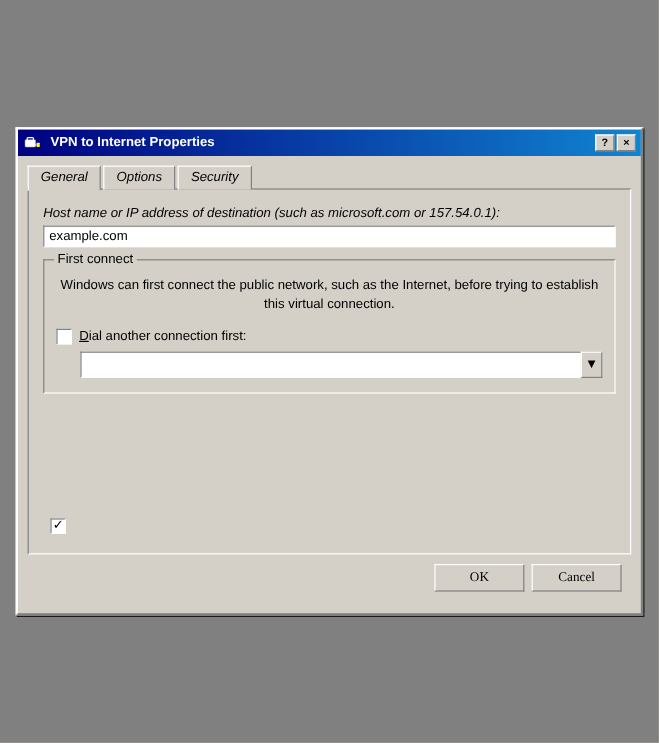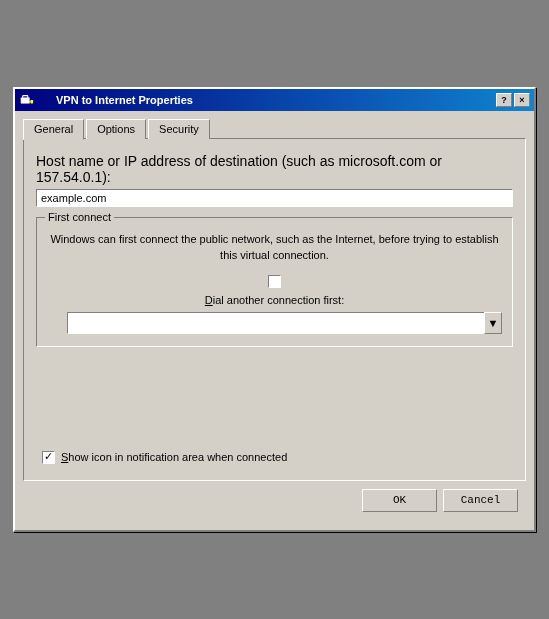--- a/index.html
+++ b/index.html
@@ -33,21 +33,21 @@
       display: flex;
       align-items: center;
       justify-content: space-between;
       padding: 3px 4px;
       height: 22px;
     }
 
     .title-bar-left {
       display: flex;
       align-items: center;
-      gap: 21px;
+      gap: 7px;
     }
 
     .title-icon {
       width: 16px;
       height: 16px;
       display: flex;
       align-items: center;
       justify-content: center;
     }
 
@@ -91,43 +91,45 @@
     .tab {
       padding: 3px 10px;
       background: #d4d0c8;
       border: 1px solid;
       border-color: #ffffff #808080 #808080 #ffffff;
       border-bottom: none;
       cursor: pointer;
       font-size: 11px;
       margin-right: 2px;
       position: relative;
+      font-style: italic;
     }
 
     .tab.active {
       background: #d4d0c8;
       z-index: 2;
       padding-bottom: 4px;
       margin-bottom: -1px;
       border-bottom: 1px solid #d4d0c8;
     }
 
     .tab-panel {
       background: #d4d0c8;
       border: 1px solid;
       border-color: #808080 #ffffff #ffffff #808080;
       border-top: 1px solid #808080;
       padding: 14px 12px 12px 12px;
       position: relative;
     }
 
     .field-label {
-      font-size: 14px;
+      font-size: 11px;
       margin-bottom: 4px;
       color: #000;
+      font-style: italic;
     }
 
     .text-input {
       width: 100%;
       background: white;
       border: 1px solid;
       border-color: #808080 #ffffff #ffffff #808080;
       padding: 2px 4px;
       font-size: 11px;
       font-family: 'MS Sans Serif', Arial, sans-serif;
@@ -157,21 +159,20 @@
       margin-bottom: 12px;
       line-height: 1.4;
       text-align: center;
     }
 
     .checkbox-row {
       display: flex;
       align-items: center;
       gap: 6px;
       margin-bottom: 6px;
-      flex-direction: column;
     }
 
     .checkbox-input {
       width: 13px;
       height: 13px;
       appearance: none;
       -webkit-appearance: none;
       background: white;
       border: 1px solid;
       border-color: #808080 #ffffff #ffffff #808080;
@@ -243,21 +244,21 @@
       padding: 8px 8px 10px 8px;
     }
 
     .dialog-button {
       width: 75px;
       height: 23px;
       background: #d4d0c8;
       border: 1px solid;
       border-color: #ffffff #808080 #808080 #ffffff;
       font-size: 11px;
-      font-family: Liberation Mono, monospace;
+      font-family: Liberation Serif, serif;
       cursor: pointer;
       display: flex;
       align-items: center;
       justify-content: center;
     }
 
     .underline {
       text-decoration: underline;
     }
 
@@ -330,23 +331,20 @@
           <div class="dropdown-arrow">▼</div>
         </div>
       </div>
 
       
       <div style="height: 80px;"></div>
 
       
       <div class="bottom-checkbox-row">
         <input type="checkbox" class="checkbox-input" checked="" style="">
-        <label class="checkbox-label">
-          <span><span class="underline">S</span>how icon in notification area when connected</span>
-        </label>
       </div>
     </div>
 
     <div class="button-row">
       <button class="dialog-button">OK</button>
       <button class="dialog-button">Cancel</button>
     </div>
   </div>
 </div>
 

